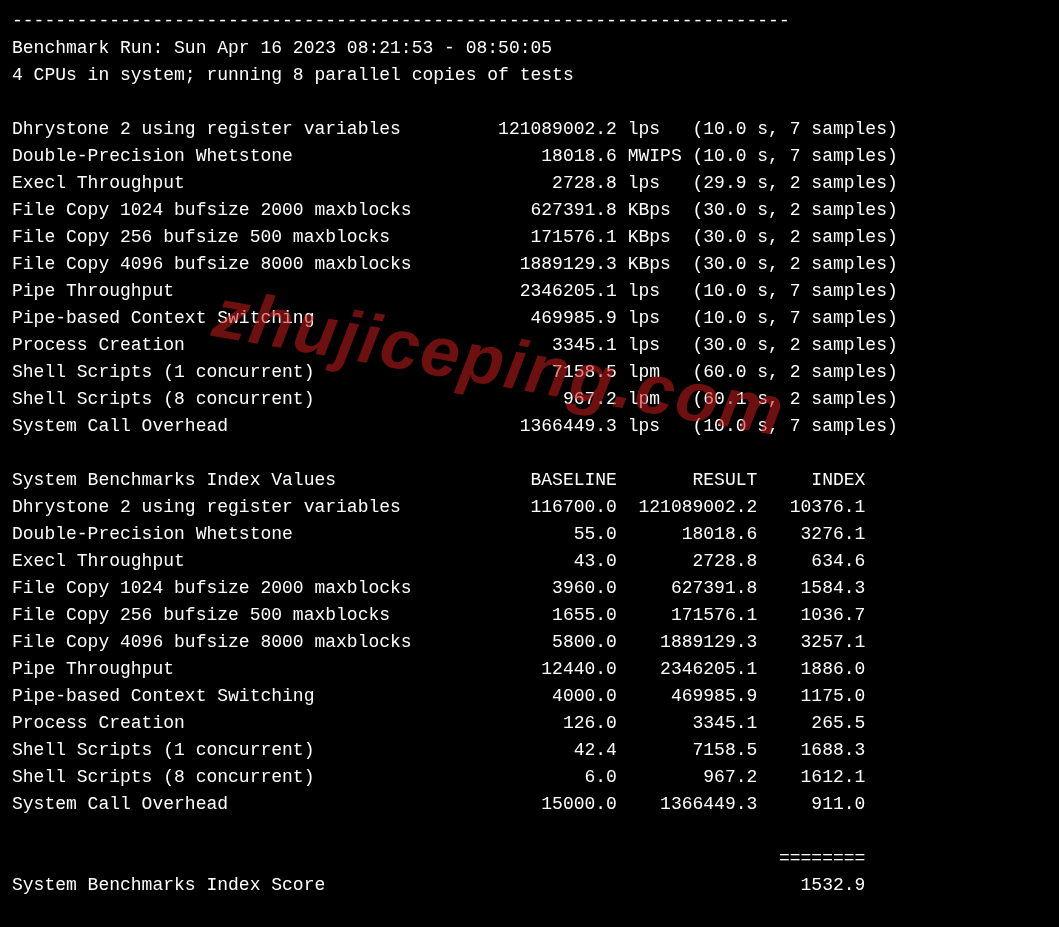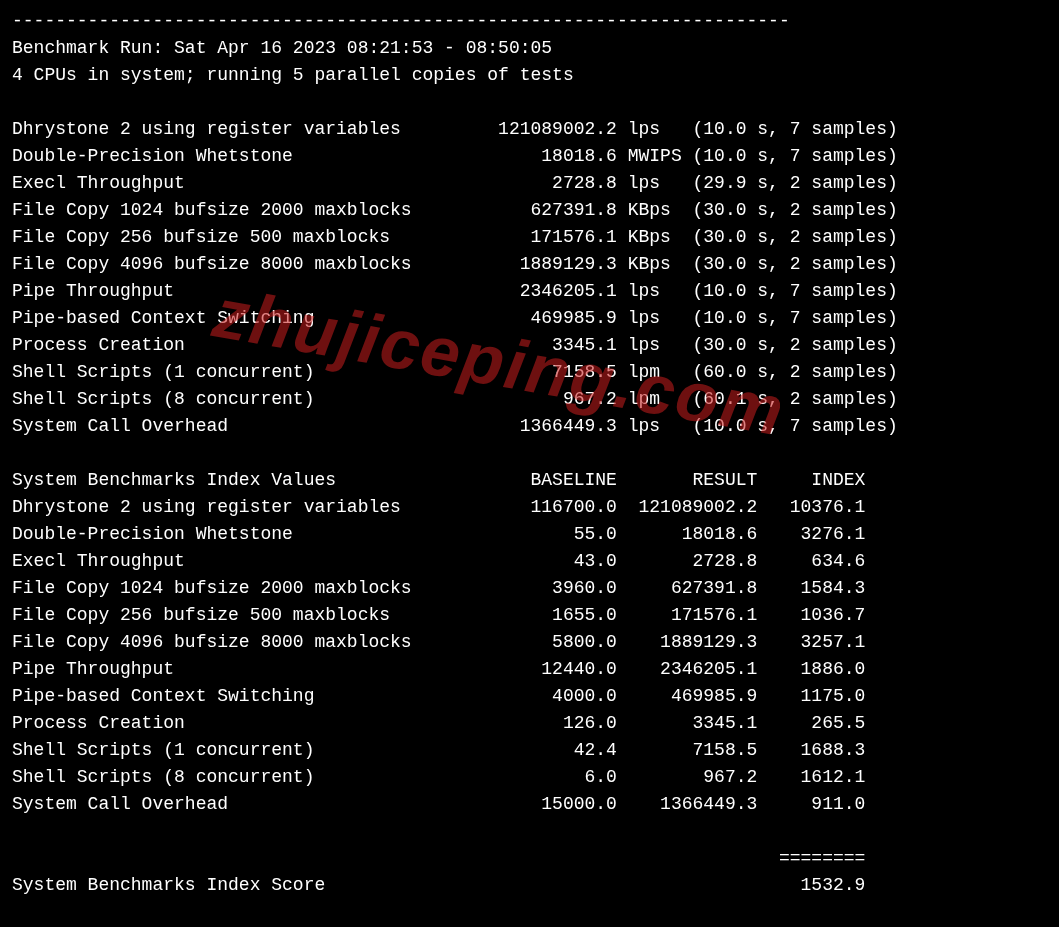--- a/index.html
+++ b/index.html
@@ -30,22 +30,22 @@
     transform: rotate(10deg);
     font-family: Arial, sans-serif;
     pointer-events: none;
     letter-spacing: 2px;
   }
 </style>
 </head>
 <body>
 
 <pre><span>------------------------------------------------------------------------</span>
-<span>Benchmark Run: Sat Apr 16 2023 08:21:53 - 08:50:05</span>
-<span>4 CPUs in system; running 5 parallel copies of tests</span>
+<span>Benchmark Run: Sun Apr 16 2023 08:21:53 - 08:50:05</span>
+<span>4 CPUs in system; running 8 parallel copies of tests</span>
 
 <span id="tests-block">Dhrystone 2 using register variables         121089002.2 lps   (10.0 s, 7 samples)
 Double-Precision Whetstone                       18018.6 MWIPS (10.0 s, 7 samples)
 Execl Throughput                                  2728.8 lps   (29.9 s, 2 samples)
 File Copy 1024 bufsize 2000 maxblocks           627391.8 KBps  (30.0 s, 2 samples)
 File Copy 256 bufsize 500 maxblocks             171576.1 KBps  (30.0 s, 2 samples)
 File Copy 4096 bufsize 8000 maxblocks          1889129.3 KBps  (30.0 s, 2 samples)
 Pipe Throughput                                2346205.1 lps   (10.0 s, 7 samples)
 Pipe-based Context Switching                    469985.9 lps   (10.0 s, 7 samples)
 Process Creation                                  3345.1 lps   (30.0 s, 2 samples)

